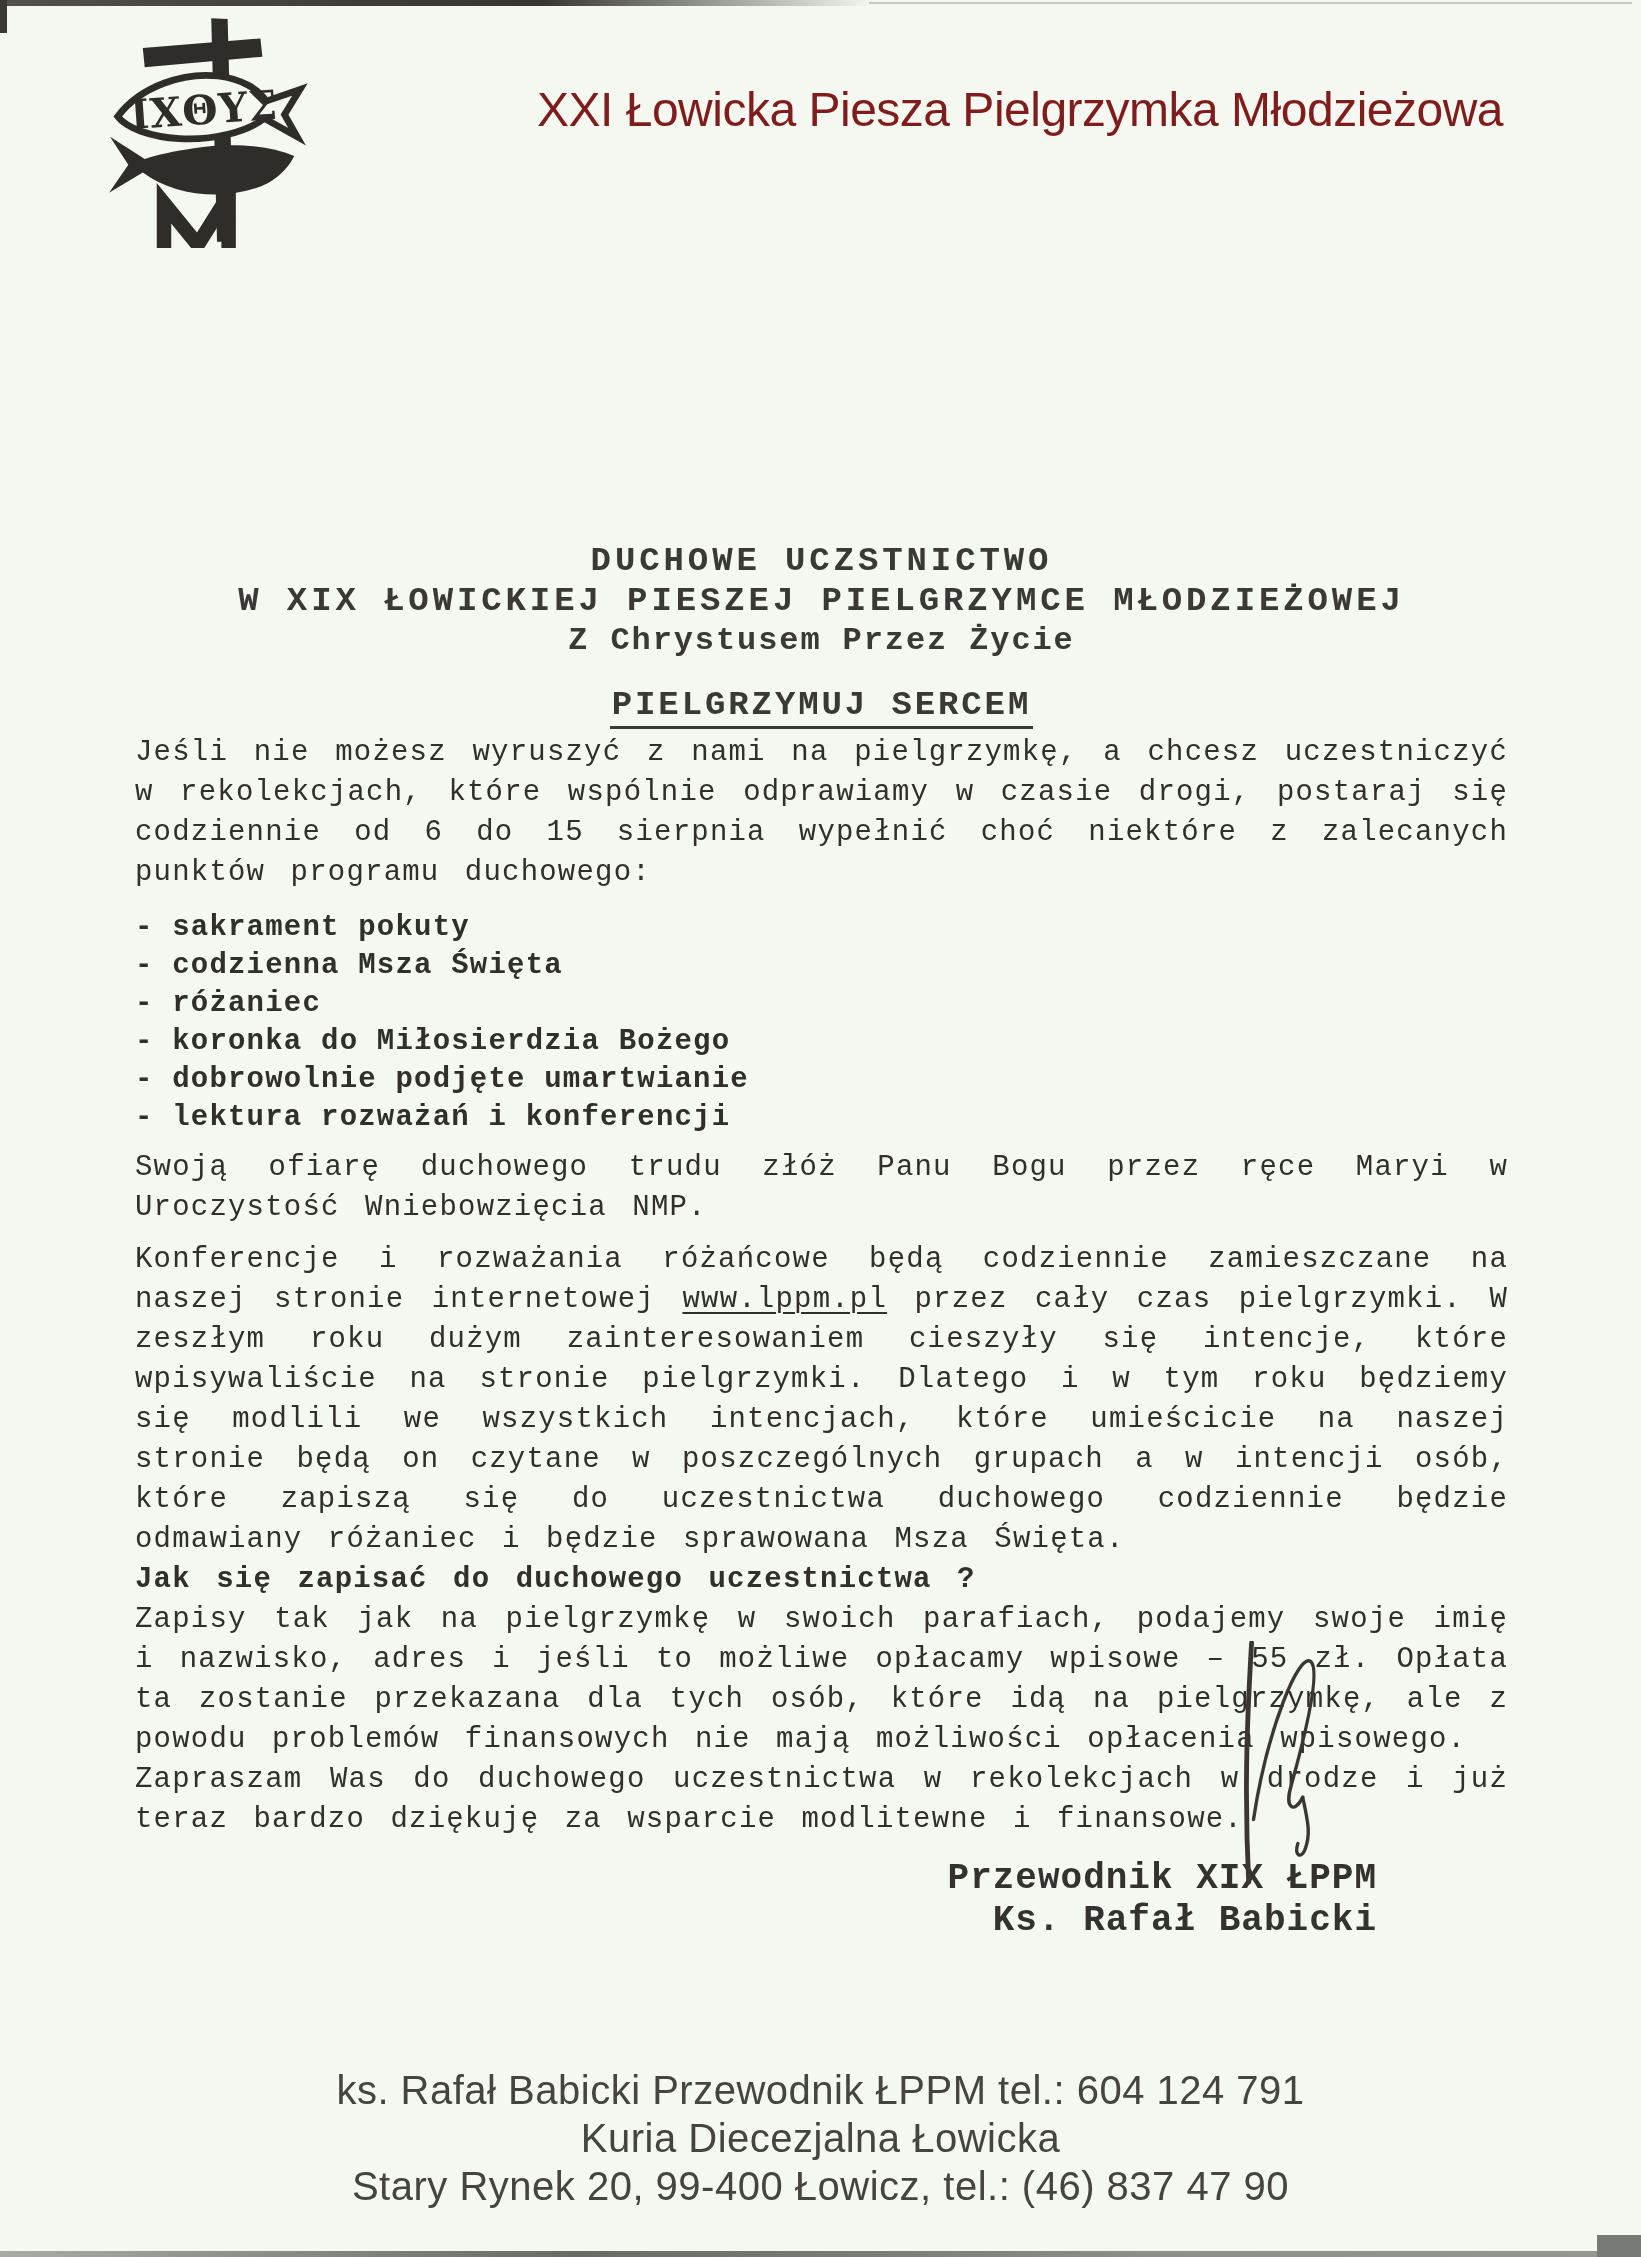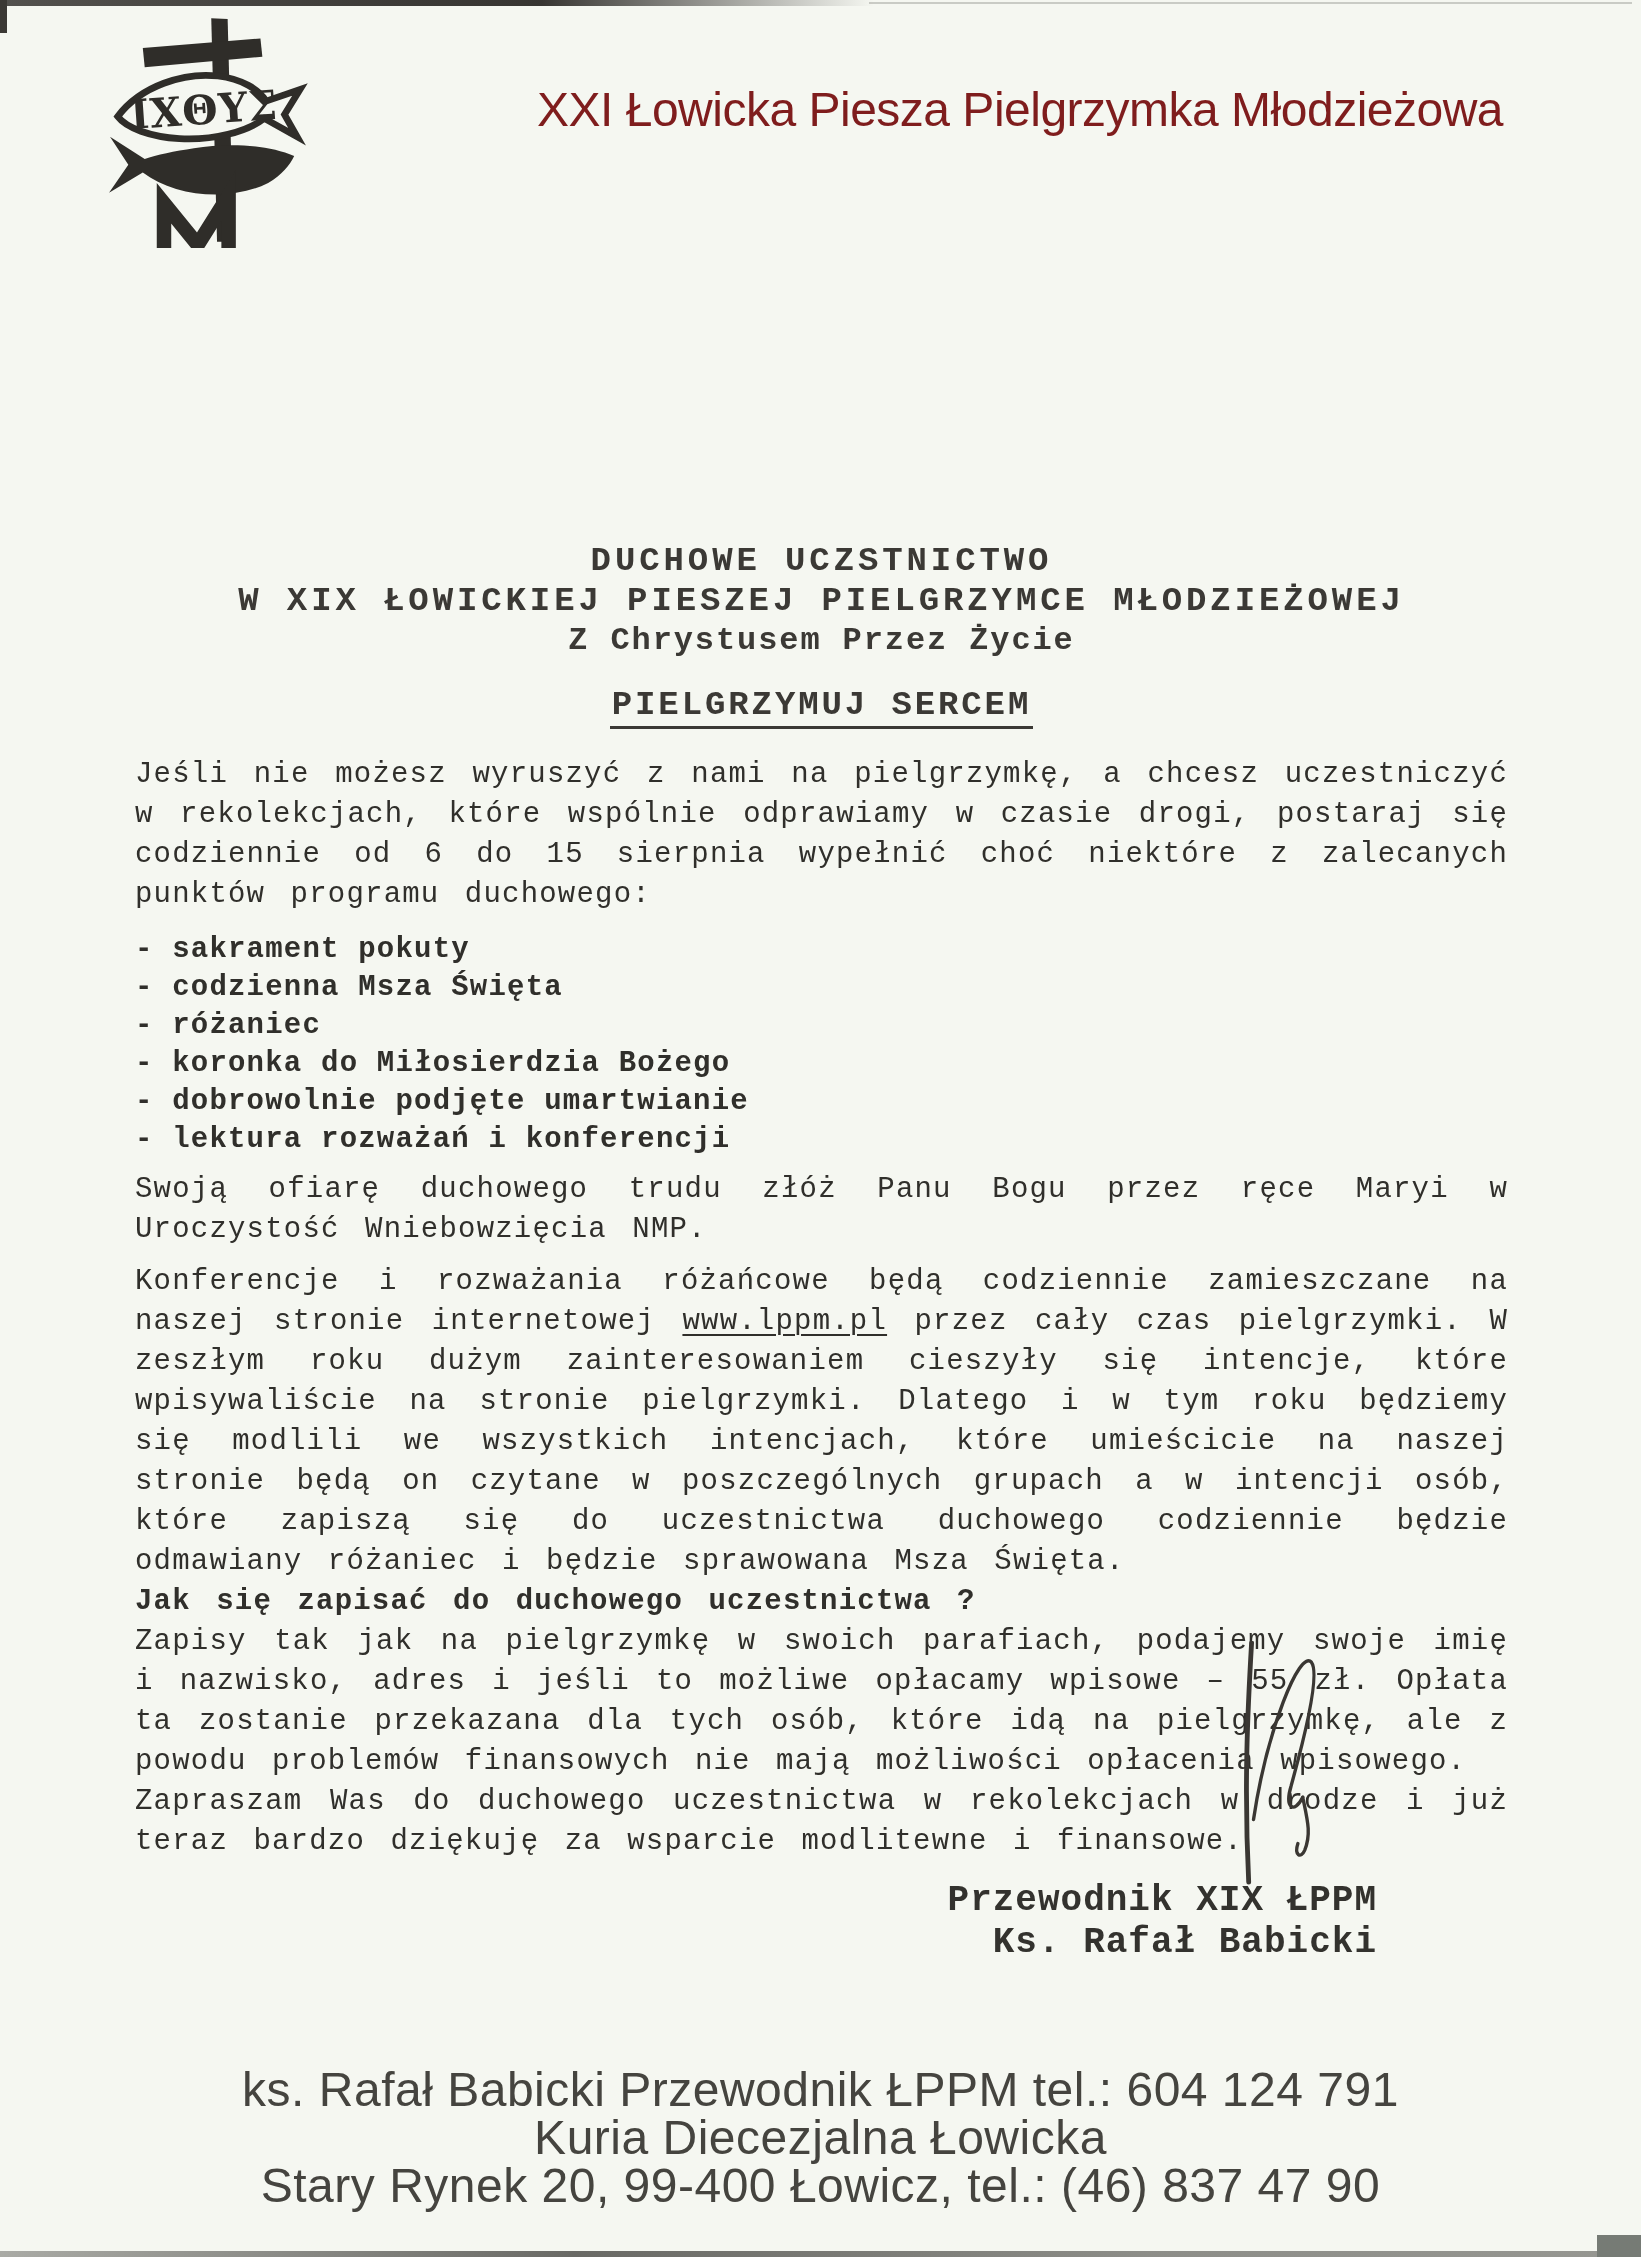--- a/index.html
+++ b/index.html
@@ -52,40 +52,40 @@
     display: inline-block; font-weight: bold; color: #3b3935;
     font-size: 34px; line-height: 39px; letter-spacing: 2.9px;
     border-bottom: 3.9px solid #3b3935; padding: 0 1.9px 1px 1.9px;
   }
 
   .para {
     margin: 0; font-size: 29px; line-height: 40px;
     letter-spacing: 1.2px; word-spacing: 6.8px;
     text-align: justify;
   }
-  .intro { margin-top: 26px; }
+  .intro { margin-top: 4px; }
   .list { margin-top: 16px; }
   .list-item { font-weight: bold; font-size: 29px; line-height: 38px; letter-spacing: 1.2px; }
   .offering { margin-top: 11px; }
   .conferences { margin-top: 12px; }
   .bold-q { font-weight: bold; text-align: left; }
   .link { text-decoration: underline; text-underline-offset: 4.8px; text-decoration-thickness: 1.9px; }
 
   .signature {
     margin-top: 18px; padding-right: 131px; text-align: right;
     font-weight: bold; font-size: 36px; line-height: 42px;
     letter-spacing: 1px; color: #33322e;
   }
 
   .signature-scribble { position: absolute; left: 1209px; top: 1641px; }
 
   .footer {
     position: absolute; left: 0; top: 2066px; width: 100%;
     text-align: center; font-family: "Liberation Sans", sans-serif;
-    font-size: 48px; line-height: 48px; color: #45443f;
+    font-size: 40px; line-height: 48px; color: #45443f;
     letter-spacing: 0.5px;
   }
 </style>
 </head>
 <body>
 
 <div class="page">
 
   <div class="scan-edge-top"></div>
   <div class="scan-edge-top-faint"></div>

